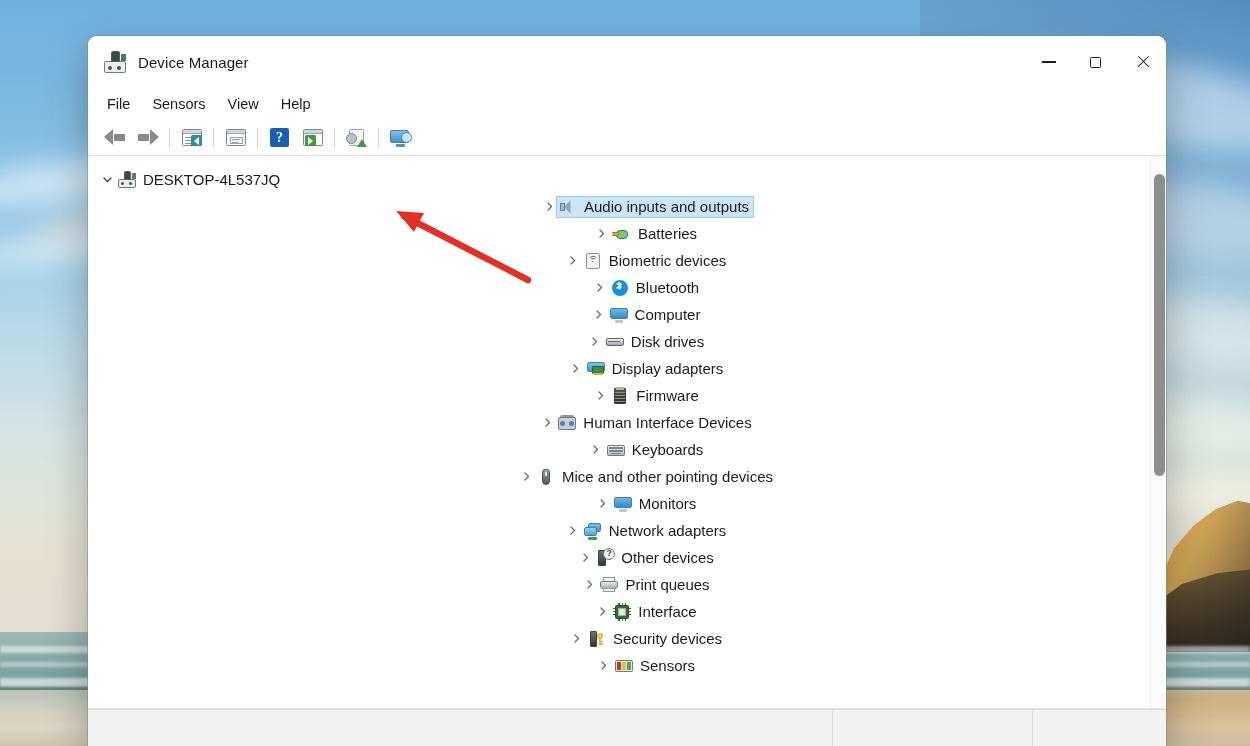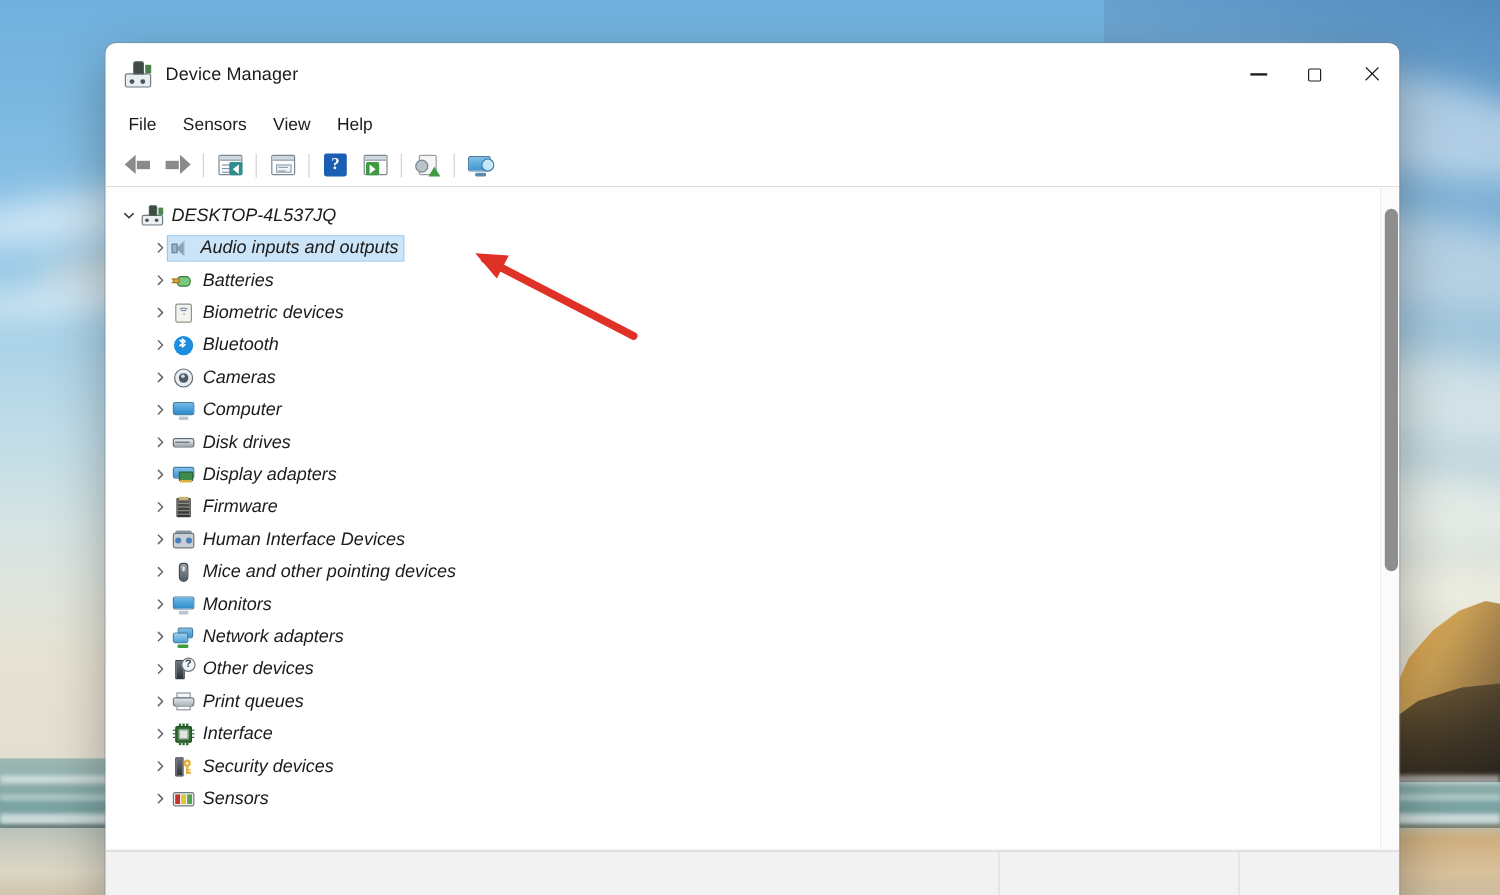--- a/index.html
+++ b/index.html
@@ -241,27 +241,27 @@
     flex:1; display:flex; background:#ffffff; min-height:0;
     border-bottom:1px solid #e2e2e2;
   }
   .tree {
     flex:1; padding:10px 0 0 0; overflow:hidden; position:relative;
   }
   .row {
     height:27px; display:flex; align-items:center; padding-left:10px;
     font-size:15px; color:#1b1b1b; white-space:nowrap;
   }
-  .row.child { padding-left:36px; }
+  .row.child { padding-left:56px;justify-content:center; }
   .chev {
     width:18px; flex:none; display:flex; align-items:center; justify-content:center;
     color:#5a5a5a; font-size:11px;
   }
   .chev svg { display:block; }
-  .node-label { margin-left:7px;font-style:italic; }
+  .node-label { margin-left:7px; }
   .row.selected .sel-wrap {
     background:#cce4f7; outline:1px solid #99c9ee; padding:1px 4px 1px 2px;
     display:flex; align-items:center; margin-left:-2px;
   }
   .sel-wrap { display:flex; align-items:center; padding:1px 4px 1px 2px; }
 
   .dev-ico { width:18px; height:18px; flex:none; position:relative; }
 
   
   .pc-ico .base { position:absolute; left:0; bottom:1px; width:18px; height:9px;
@@ -635,35 +635,20 @@
           <div class="dev-ico bt-ico">
             <div class="circ"></div>
             <svg class="rune" viewBox="0 0 16 16">
               <path d="M6 4.6 L10.2 8.2 L8 10 L8 3.6 L10.2 5.4 L6 9" fill="none" stroke="#ffffff" stroke-width="1.35" stroke-linecap="round" stroke-linejoin="round"></path>
             </svg>
           </div>
           <span class="node-label">Bluetooth</span>
         </div>
       </div>
 
-      <div class="row child">
-        <div class="chev">
-          <svg width="11" height="11" viewBox="0 0 11 11">
-              <polyline points="4,2 7.5,5.5 4,9" fill="none" stroke="#6a6a6a" stroke-width="1.3" stroke-linecap="round" stroke-linejoin="round"></polyline>
-            </svg>
-        </div>
-        <div class="sel-wrap">
-          <div class="dev-ico cam-ico">
-            <div class="circ"></div>
-              <div class="in"></div>
-              <div class="gl"></div>
-          </div>
-          <span class="node-label">Cameras</span>
-        </div>
-      </div>
 
       <div class="row child">
         <div class="chev">
           <svg width="11" height="11" viewBox="0 0 11 11">
               <polyline points="4,2 7.5,5.5 4,9" fill="none" stroke="#6a6a6a" stroke-width="1.3" stroke-linecap="round" stroke-linejoin="round"></polyline>
             </svg>
         </div>
         <div class="sel-wrap">
           <div class="dev-ico mon-ico">
             <div class="scr"></div>
@@ -733,20 +718,36 @@
           <div class="dev-ico hid-ico">
             <div class="top"></div>
               <div class="pad"></div>
             <div class="btn b1"></div>
               <div class="btn b2"></div>
           </div>
           <span class="node-label">Human Interface Devices</span>
         </div>
       </div>
 
+      <div class="row child">
+        <div class="chev">
+          <svg width="11" height="11" viewBox="0 0 11 11">
+              <polyline points="4,2 7.5,5.5 4,9" fill="none" stroke="#6a6a6a" stroke-width="1.3" stroke-linecap="round" stroke-linejoin="round"></polyline>
+            </svg>
+        </div>
+        <div class="sel-wrap">
+          <div class="dev-ico kb-ico">
+            <div class="body"></div>
+              <div class="k k1"></div>
+              <div class="k k2"></div>
+              <div class="k k3"></div>
+          </div>
+          <span class="node-label">Keyboards</span>
+        </div>
+      </div>
 
       <div class="row child">
         <div class="chev">
           <svg width="11" height="11" viewBox="0 0 11 11">
               <polyline points="4,2 7.5,5.5 4,9" fill="none" stroke="#6a6a6a" stroke-width="1.3" stroke-linecap="round" stroke-linejoin="round"></polyline>
             </svg>
         </div>
         <div class="sel-wrap">
           <div class="dev-ico ms-ico">
             <div class="body"></div>

